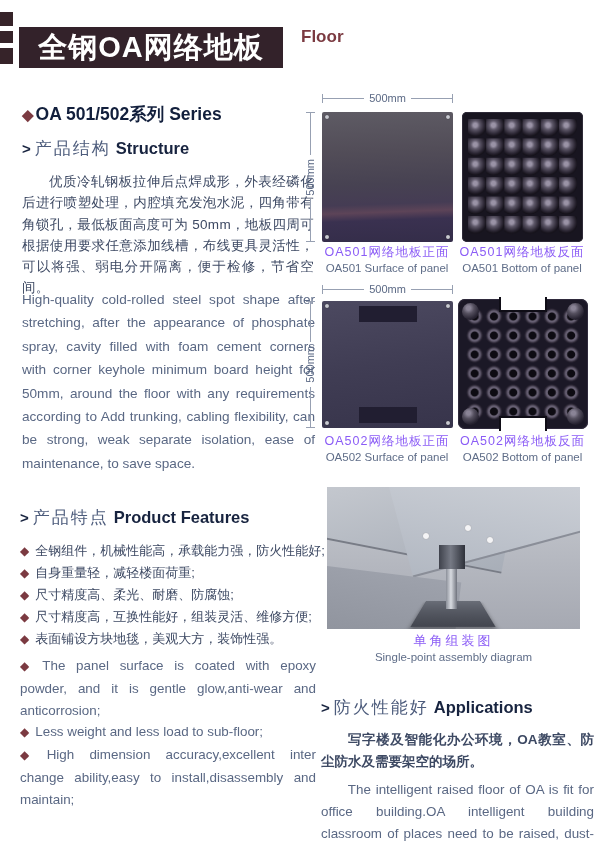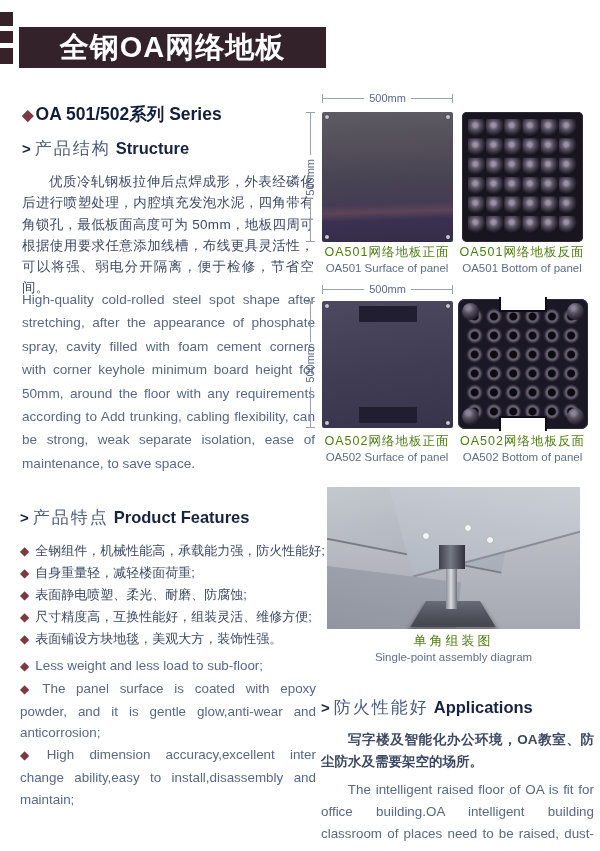--- a/index.html
+++ b/index.html
@@ -4,21 +4,21 @@
 <style>
   html,body{margin:0;padding:0;}
   body{width:600px;height:851px;position:relative;background:#ffffff;overflow:hidden;
        font-family:"Liberation Sans", sans-serif;}
   .abs{position:absolute;}
 
   
   .logo-tab{left:0;top:12px;width:13px;height:52px;
     background:linear-gradient(to bottom,#362329 0%,#362329 27%,#ffffff 27%,#ffffff 37%,
                #362329 37%,#362329 60%,#ffffff 60%,#ffffff 70%,#362329 70%,#362329 100%);}
-  .banner{left:19px;top:27px;width:307px;height:41px;background:#33222a;
+  .banner{left:19px;top:27px;width:264px;height:41px;background:#33222a;
     color:#ffffff;font-weight:bold;font-size:29px;line-height:41px;text-align:center;
     letter-spacing:1px;white-space:nowrap;}
   .entitle{left:301px;top:26px;color:#7b3a41;font-weight:bold;font-size:17px;line-height:21px;}
 
   
   .serieshead{left:22px;top:102px;font-weight:bold;font-size:17.5px;color:#121f3c;white-space:nowrap;}
   .sdiamond{color:#7b3a41;font-size:15px;margin-right:2px;}
   .sechead{white-space:nowrap;}
   .gt{font-weight:bold;color:#17233f;font-size:15px;margin-right:4px;}
   .hcn{font-family:Liberation Mono, monospace;font-size:17px;color:#4d5c7c;letter-spacing:2px;margin-right:5px;}
@@ -76,21 +76,21 @@
   .notch{position:absolute;left:50%;transform:translateX(-50%);width:44px;height:13px;background:#ffffff;
     border:2px solid #0f0d16;}
   .notch-t{top:-2px;border-top:none;}
   .notch-b{bottom:-2px;border-bottom:none;}
   .cdome{position:absolute;width:17px;height:17px;border-radius:50%;
     background:radial-gradient(circle at 38% 30%, #8a8496 0 2px, #55505f 35%, #262230 70%, #15121a 100%);}
   .cd-tl{left:4px;top:4px;} .cd-tr{right:4px;top:4px;} .cd-bl{left:4px;bottom:4px;} .cd-br{right:4px;bottom:4px;}
 
   
   .cap{text-align:center;}
-  .cap-cn{font-size:12.5px;color:#4d7c0f;letter-spacing:1px;}
+  .cap-cn{font-size:12.5px;color:#8b5cf6;letter-spacing:1px;}
   .cap-en{font-size:11.5px;color:#5f6d88;margin-top:1px;}
   .cap-asm .cap-cn{letter-spacing:3px;font-size:13px;}
 
   
   .assembly{left:327px;top:487px;width:253px;height:142px;overflow:hidden;
     background:linear-gradient(180deg,#c6c9cf 0%,#b4b7bf 55%,#a6a9b2 100%);}
   .ap1{position:absolute;left:-40px;top:-78px;width:230px;height:142px;
     background:linear-gradient(155deg,#dadce0,#a8aeb8);transform:rotate(11deg);
     border-bottom:2px solid #787c86;}
   .ap2{position:absolute;right:-50px;top:-86px;width:240px;height:146px;
@@ -106,20 +106,21 @@
   .ped-base{position:absolute;left:93px;top:104px;width:66px;height:40px;
     background:linear-gradient(180deg,#6a6e78,#43464f);transform:perspective(70px) rotateX(52deg);
     box-shadow:0 3px 4px rgba(0,0,0,0.35);}
 </style>
 </head>
 <body>
 
 <div class="abs logo-tab"></div>
 <div class="abs banner">全钢OA网络地板</div>
 <div class="abs entitle">
+  <div>Floor</div>
 </div>
 
 <div class="abs serieshead">
   <span class="sdiamond">◆</span><span>OA 501/502系列 Series</span>
 </div>
 
 <div class="abs sechead head-structure">
   <span class="gt">&gt;</span><span class="hcn">产品结构</span><span class="hen">Structure</span>
 </div>
 <div class="abs para cnpara">优质冷轧钢板拉伸后点焊成形，外表经磷化后进行喷塑处理，内腔填充发泡水泥，四角带有角锁孔，最低板面高度可为 50mm，地板四周可根据使用要求任意添加线槽，布线更具灵活性，可以将强、弱电分开隔离，便于检修，节省空间。</div>
@@ -201,28 +202,28 @@
   <div class="cap-en">OA502 Bottom of panel</div>
 </div>
 
 <div class="abs sechead head-features">
   <span class="gt">&gt;</span><span class="hcn">产品特点</span><span class="hen">Product Features</span>
 </div>
 
 <div class="abs fcnlist">
   <div class="fcn"><span class="fdiamond">◆</span><span>全钢组件，机械性能高，承载能力强，防火性能好;</span></div>
   <div class="fcn"><span class="fdiamond">◆</span><span>自身重量轻，减轻楼面荷重;</span></div>
-  <div class="fcn"><span class="fdiamond">◆</span><span>表面静电喷塑、柔光、耐磨、防腐蚀;</span></div>
+  <div class="fcn"><span class="fdiamond">◆</span><span>尺寸精度高、柔光、耐磨、防腐蚀;</span></div>
   <div class="fcn"><span class="fdiamond">◆</span><span>尺寸精度高，互换性能好，组装灵活、维修方便;</span></div>
   <div class="fcn"><span class="fdiamond">◆</span><span>表面铺设方块地毯，美观大方，装饰性强。</span></div>
 </div>
 
 <div class="abs fenlist">
+  <p class="fen"><span class="fdiamond">◆</span><span>The panel surface is coated with epoxy powder, and it is gentle glow,anti-wear and anticorrosion;</span></p>
   <p class="fen"><span class="fdiamond">◆</span><span>Less weight and less load to sub-floor;</span></p>
-  <p class="fen"><span class="fdiamond">◆</span><span>The panel surface is coated with epoxy powder, and it is gentle glow,anti-wear and anticorrosion;</span></p>
   <p class="fen"><span class="fdiamond">◆</span><span>High dimension accuracy,excellent inter change ability,easy to install,disassembly and maintain;</span></p>
 
 </div>
 
 <div class="abs assembly">
   <div class="ap1"></div>
   <div class="ap2"></div>
   <div class="ap3"></div>
   <span class="wdot" style="left:96px;top:46px;"></span>
   <span class="wdot" style="left:138px;top:38px;"></span>

